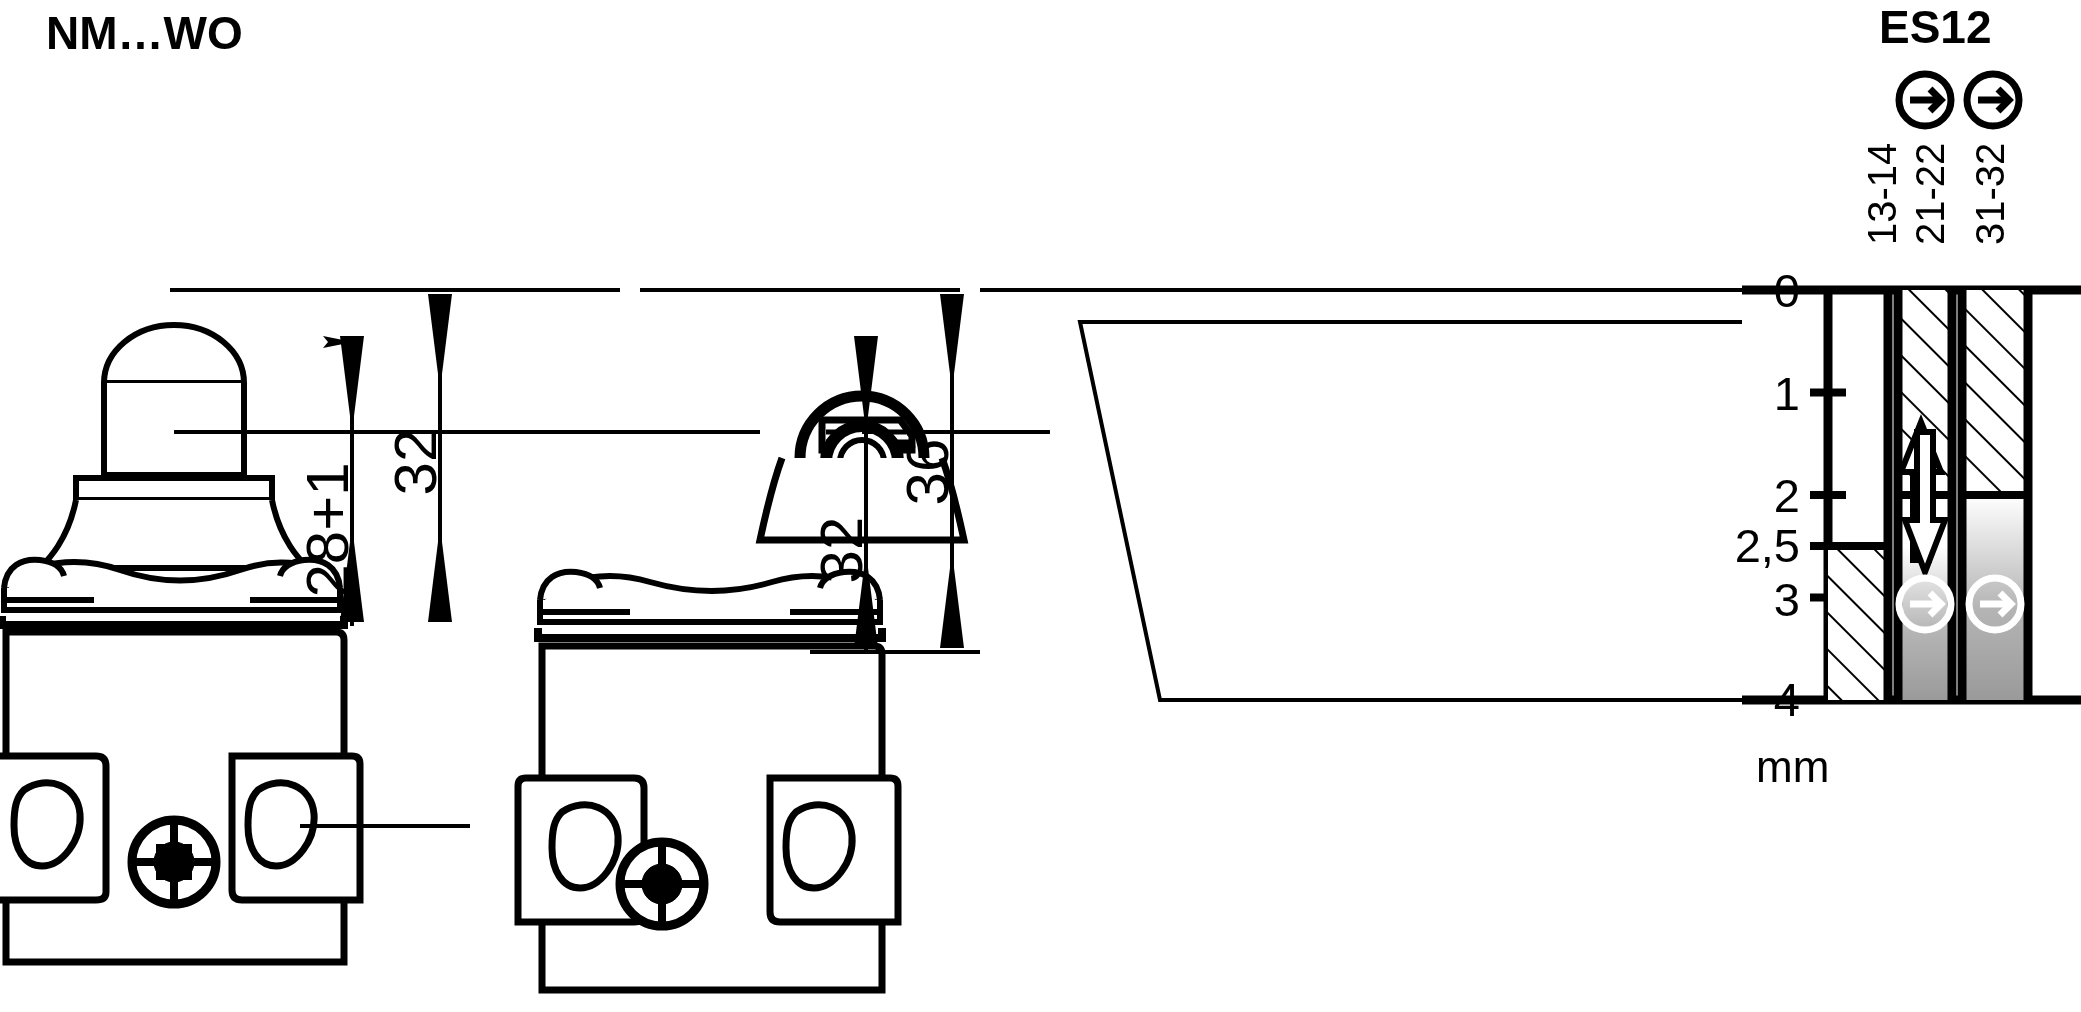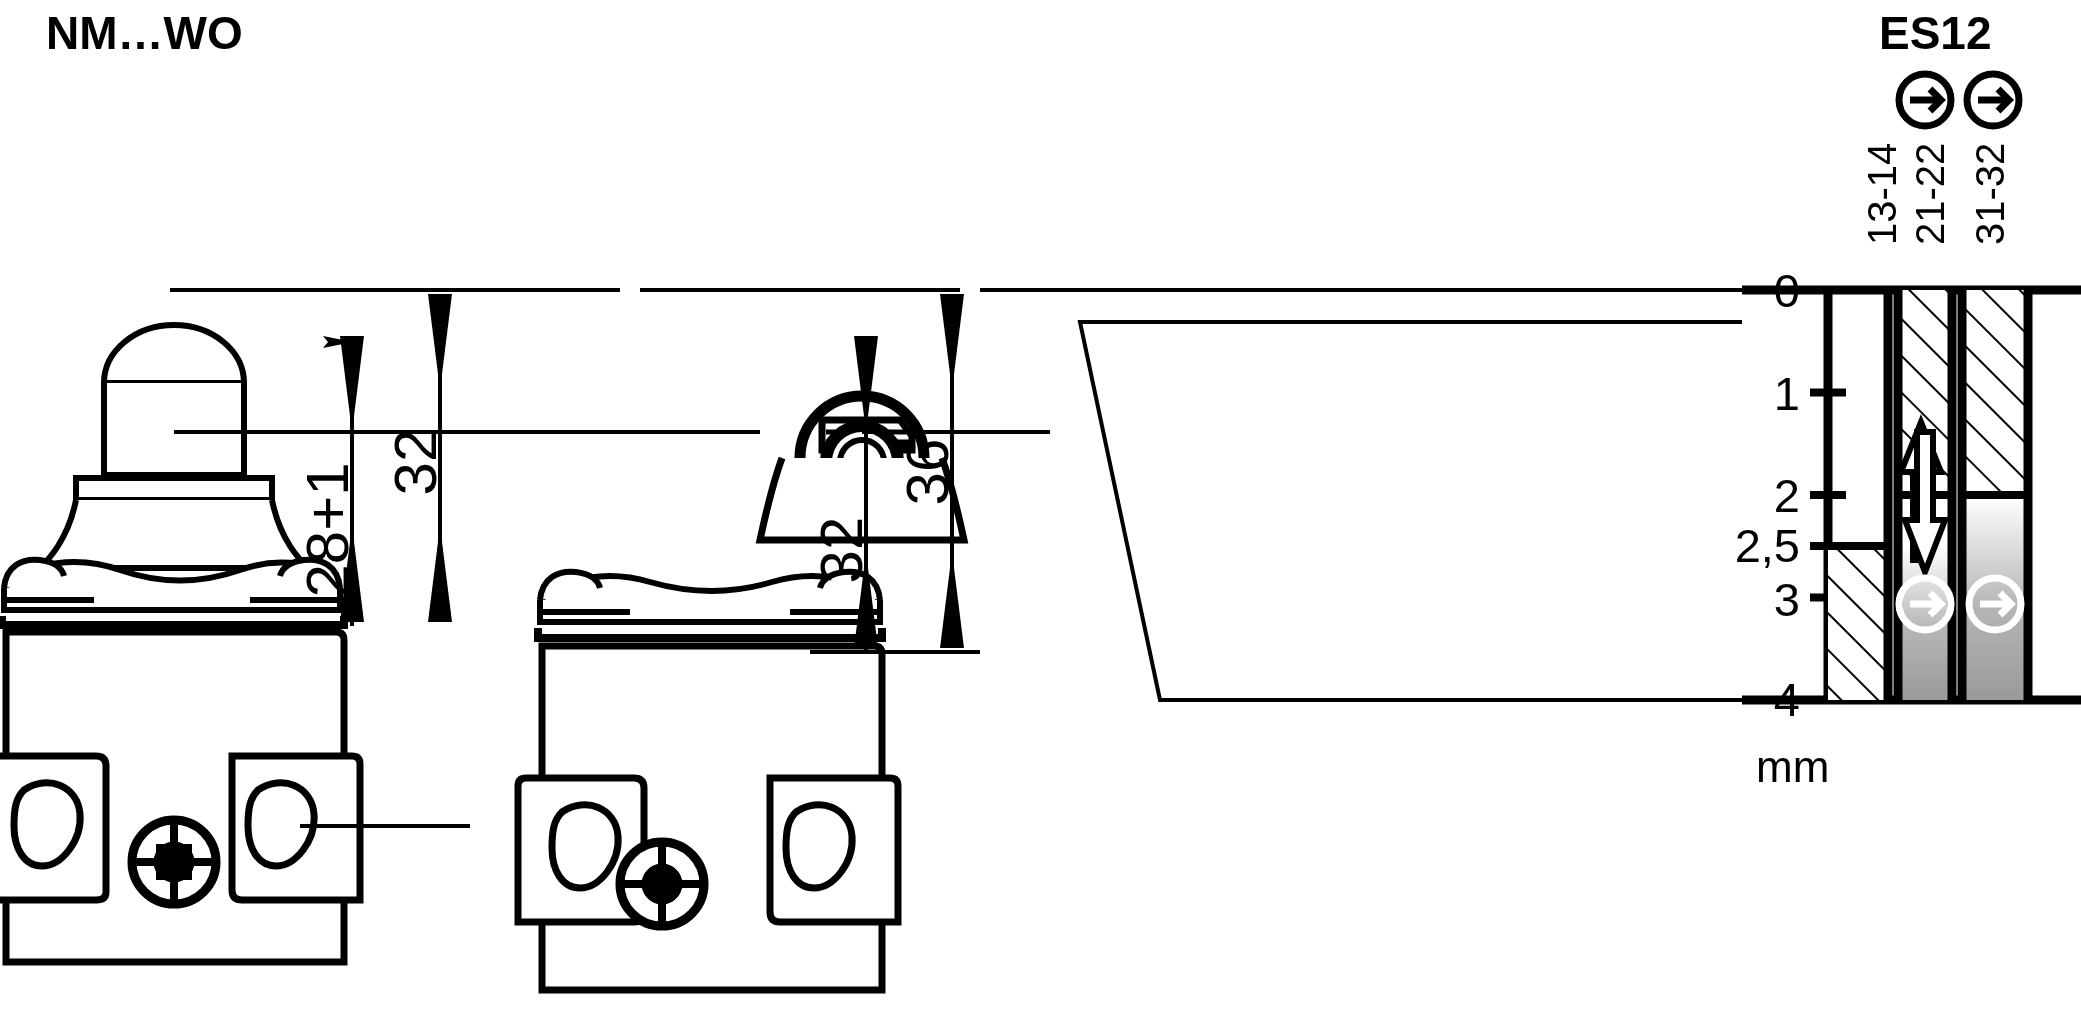--- a/index.html
+++ b/index.html
@@ -24,21 +24,21 @@
     position: absolute;
     font-family: "Liberation Sans", sans-serif;
     font-weight: bold;
     font-size: 46px;
     color: #000000;
     letter-spacing: 0px;
     white-space: nowrap;
   }
   #title-wo { left: 46px;  top: 6px; }
   #title-rb { left: 578px; top: 6px; }
-  #title-es { left: 1879px; top: 6px; text-align: center; }
+  #title-es { left: 1879px; top: 0; text-align: center; }
 
   svg.layer {
     position: absolute;
     left: 0;
     top: 0;
     width: 2081px;
     height: 1012px;
     overflow: visible;
   }
   .dimtext {

